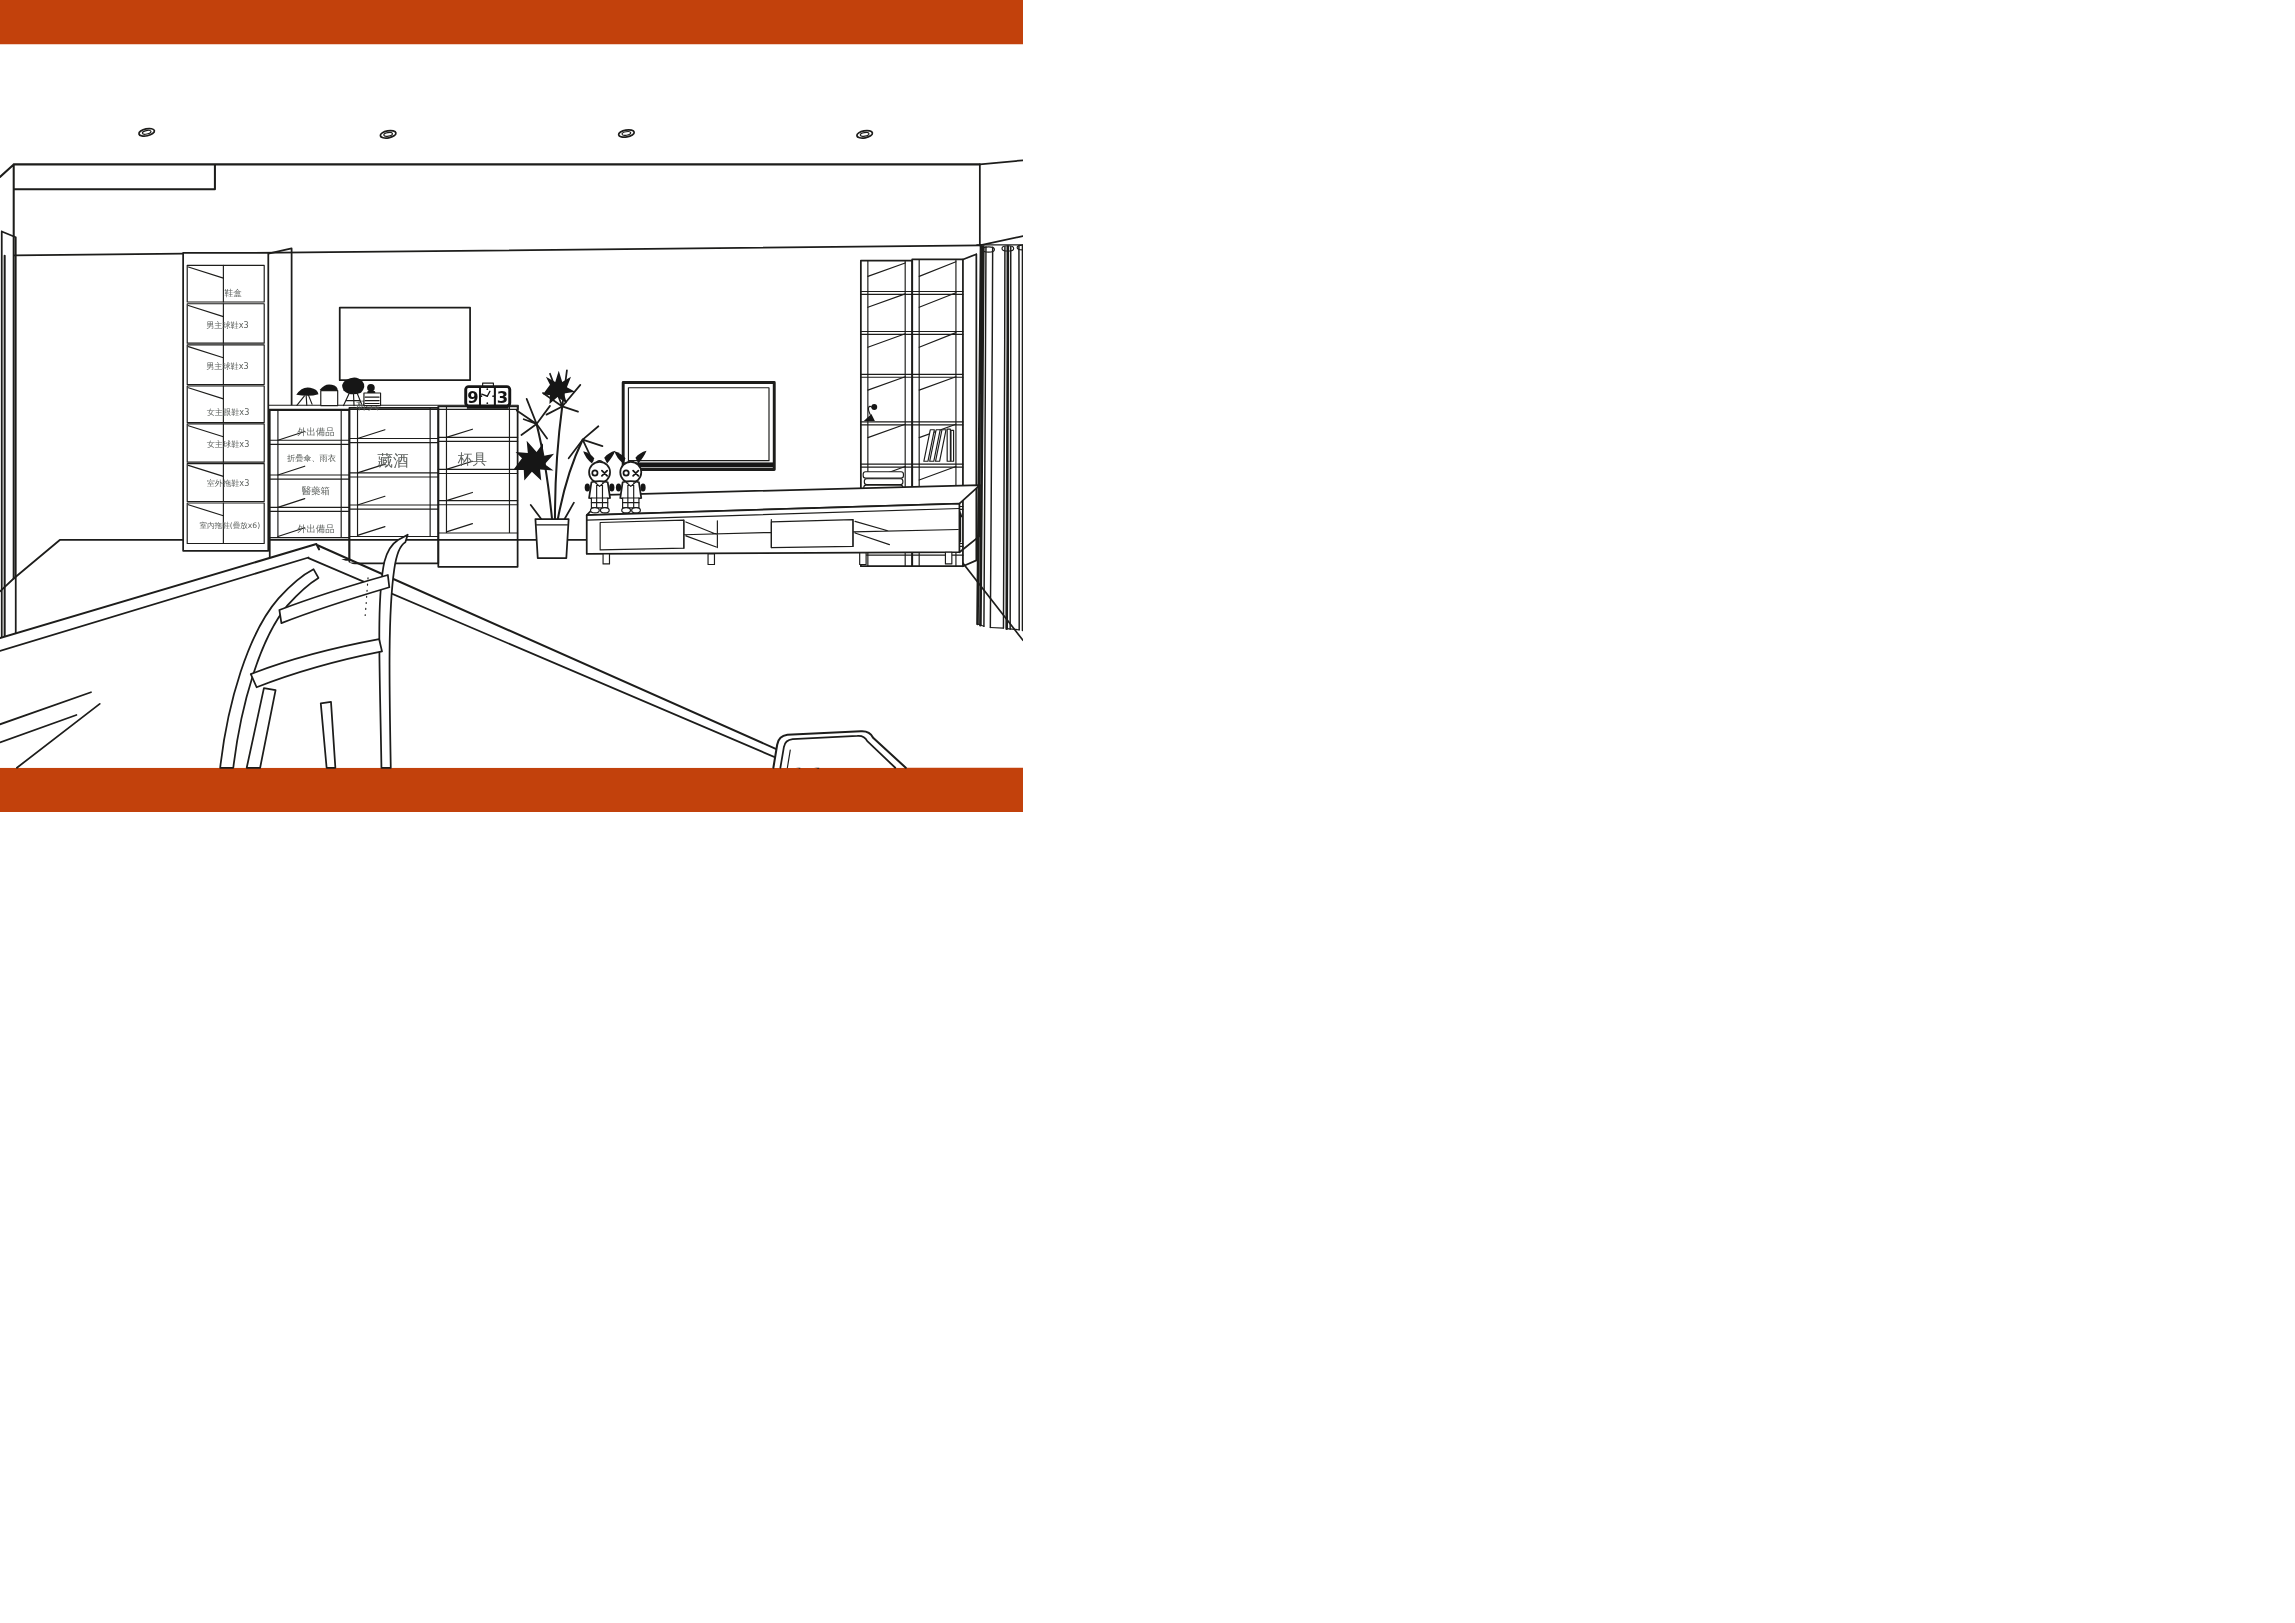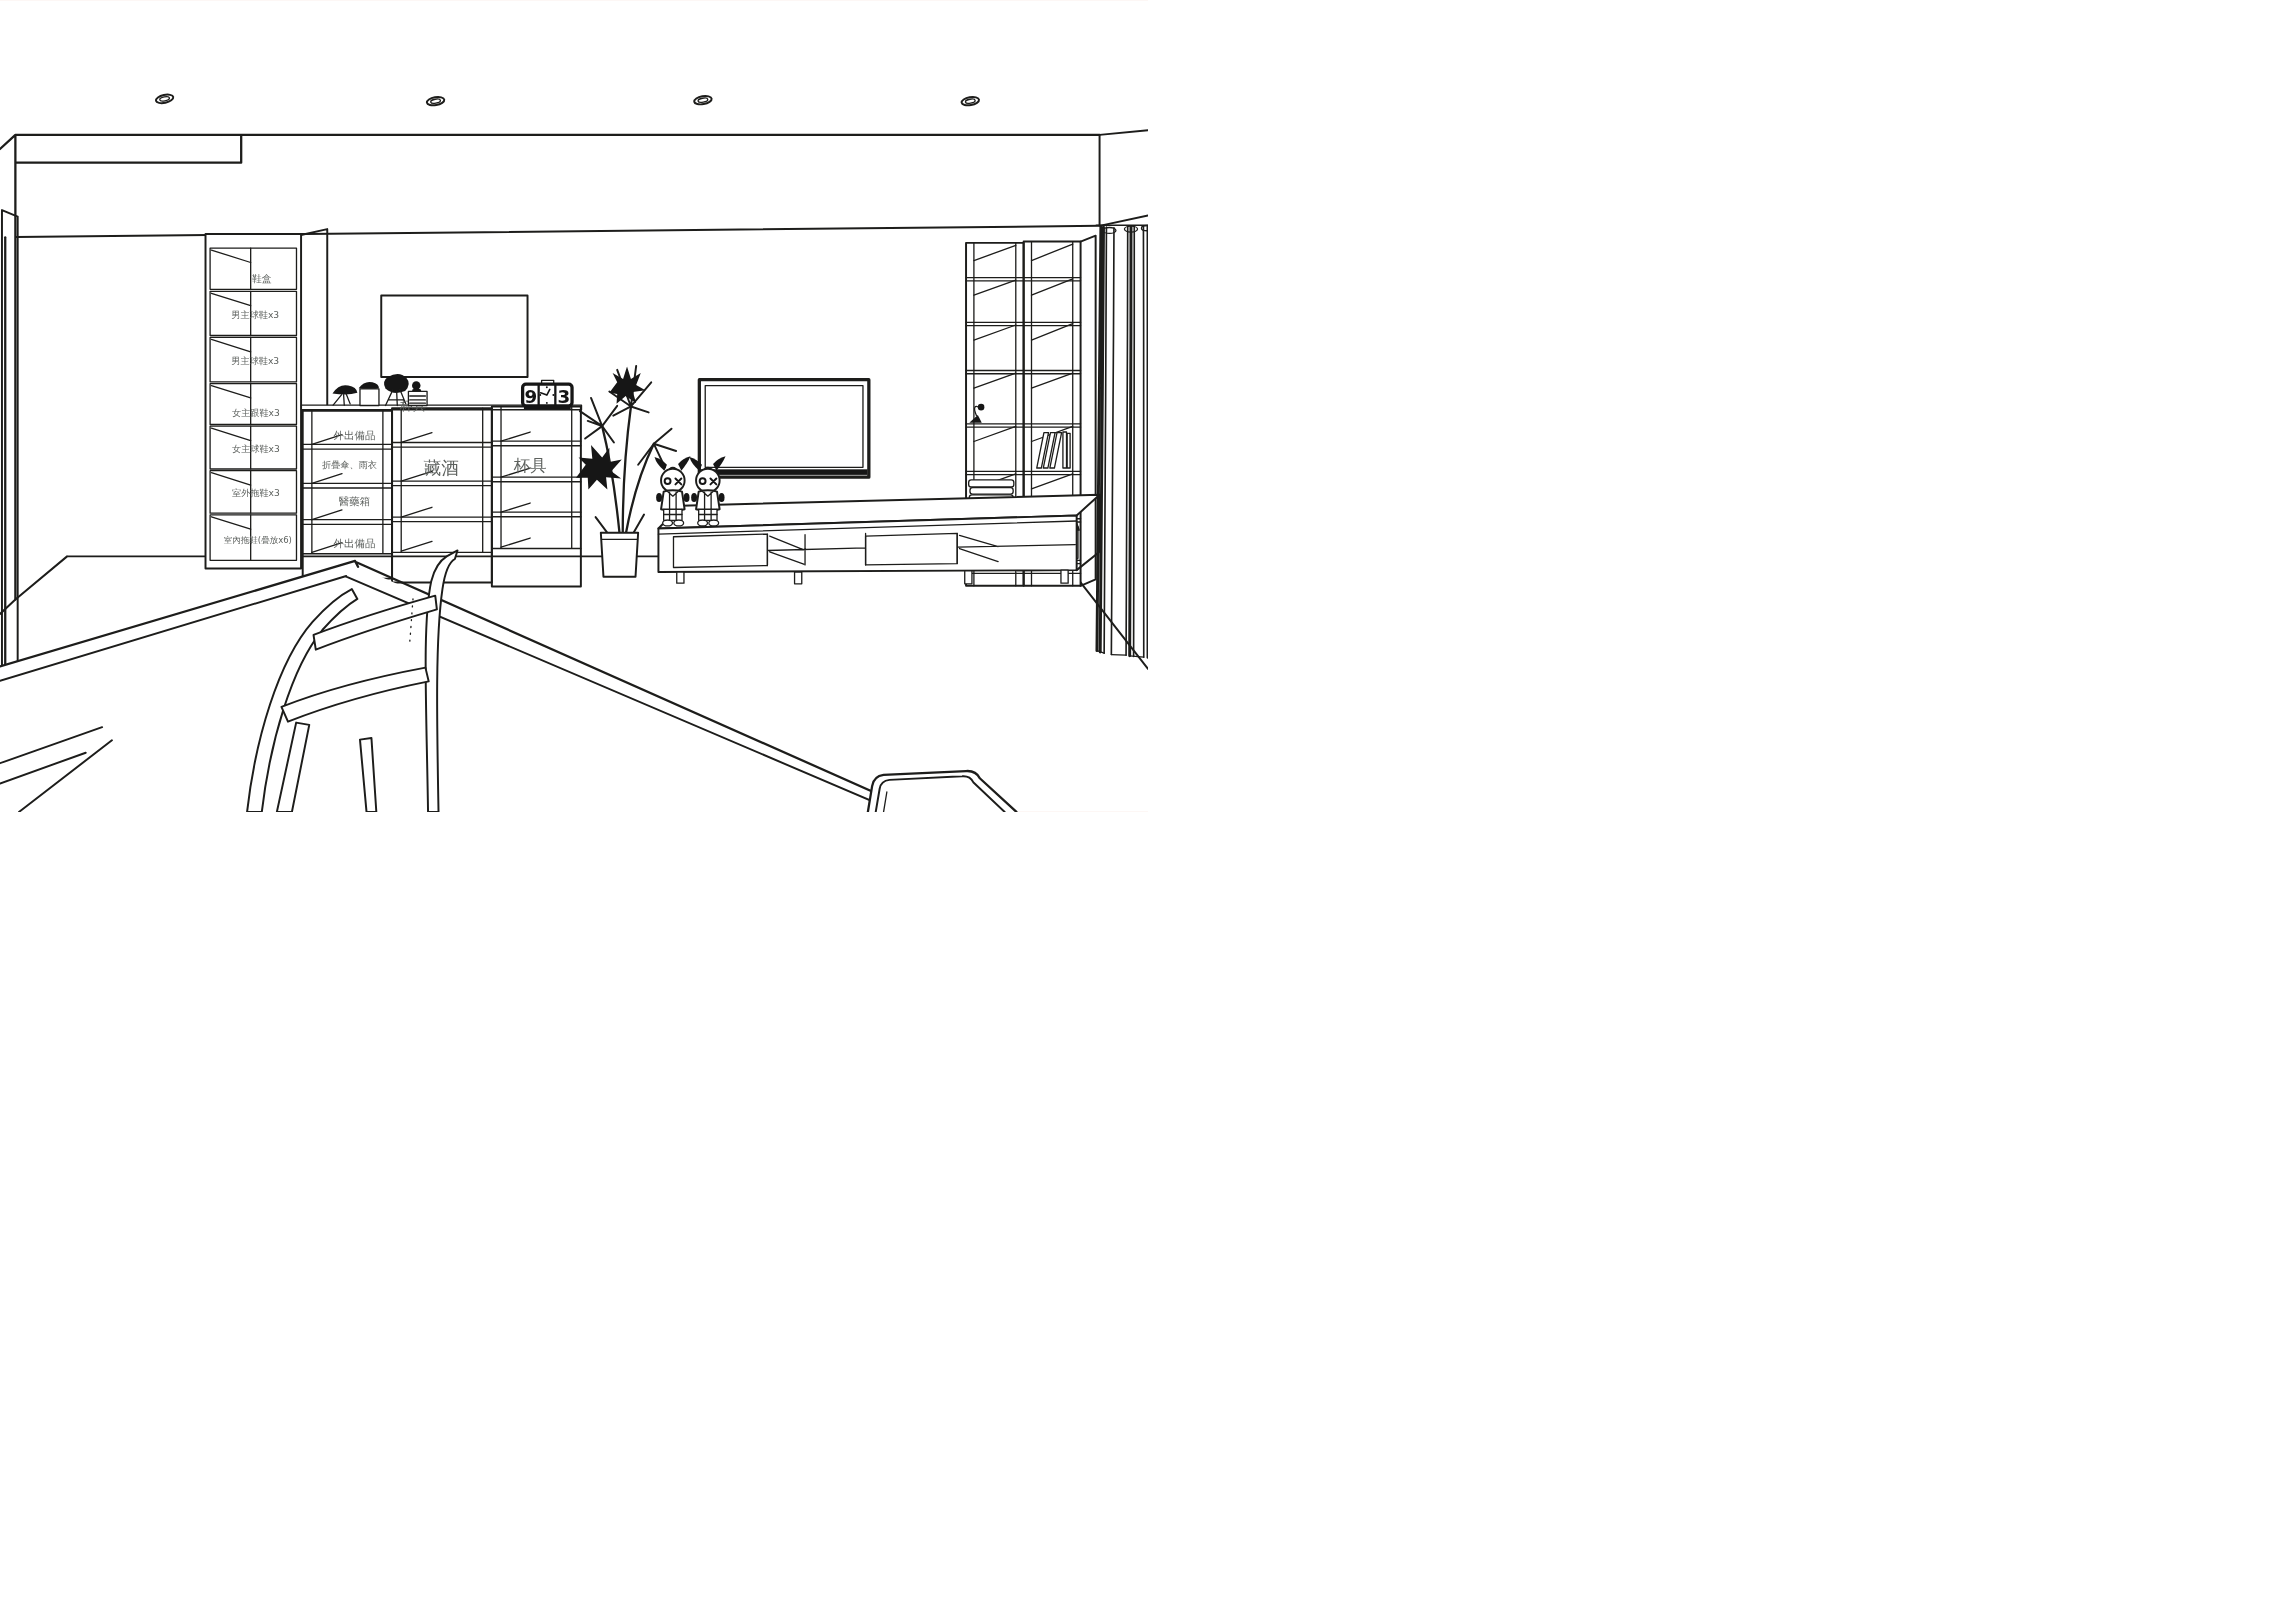--- a/index.html
+++ b/index.html
@@ -1,16 +1,16 @@
 <!DOCTYPE html>
 <html style="font-size:10.5px"><head>
 <meta charset="utf-8">
 <style>
   html,body{margin:0;padding:0;background:#fff;}
-  .stage{width:1148px;height:812px;position:relative;overflow:hidden;background:#c2410c;}
+  .stage{width:1023px;height:812px;position:relative;overflow:hidden;background:#c2410c;}
   svg{display:block;width:100%;height:100%;}
   .ln{stroke:#1d1d1b;fill:none;stroke-width:5;stroke-linecap:round;stroke-linejoin:round;}
   .ln4{stroke:#1d1d1b;fill:none;stroke-width:4;stroke-linecap:round;stroke-linejoin:round;}
   .ln6{stroke:#1d1d1b;fill:none;stroke-width:6;stroke-linecap:round;stroke-linejoin:round;}
   .ln7{stroke:#1d1d1b;fill:none;stroke-width:7;stroke-linecap:round;stroke-linejoin:round;}
   .ln9{stroke:#1d1d1b;fill:none;stroke-width:9;stroke-linecap:round;stroke-linejoin:round;}
   .wfill{fill:#ffffff;stroke:#1d1d1b;stroke-width:6;stroke-linejoin:round;}
   .wfill4{fill:#ffffff;stroke:#1d1d1b;stroke-width:4;stroke-linejoin:round;}
   .blk{fill:#161616;stroke:none;}
   .lbl{fill:#5d615e;font-family:"DejaVu Sans",sans-serif;text-anchor:middle;}

